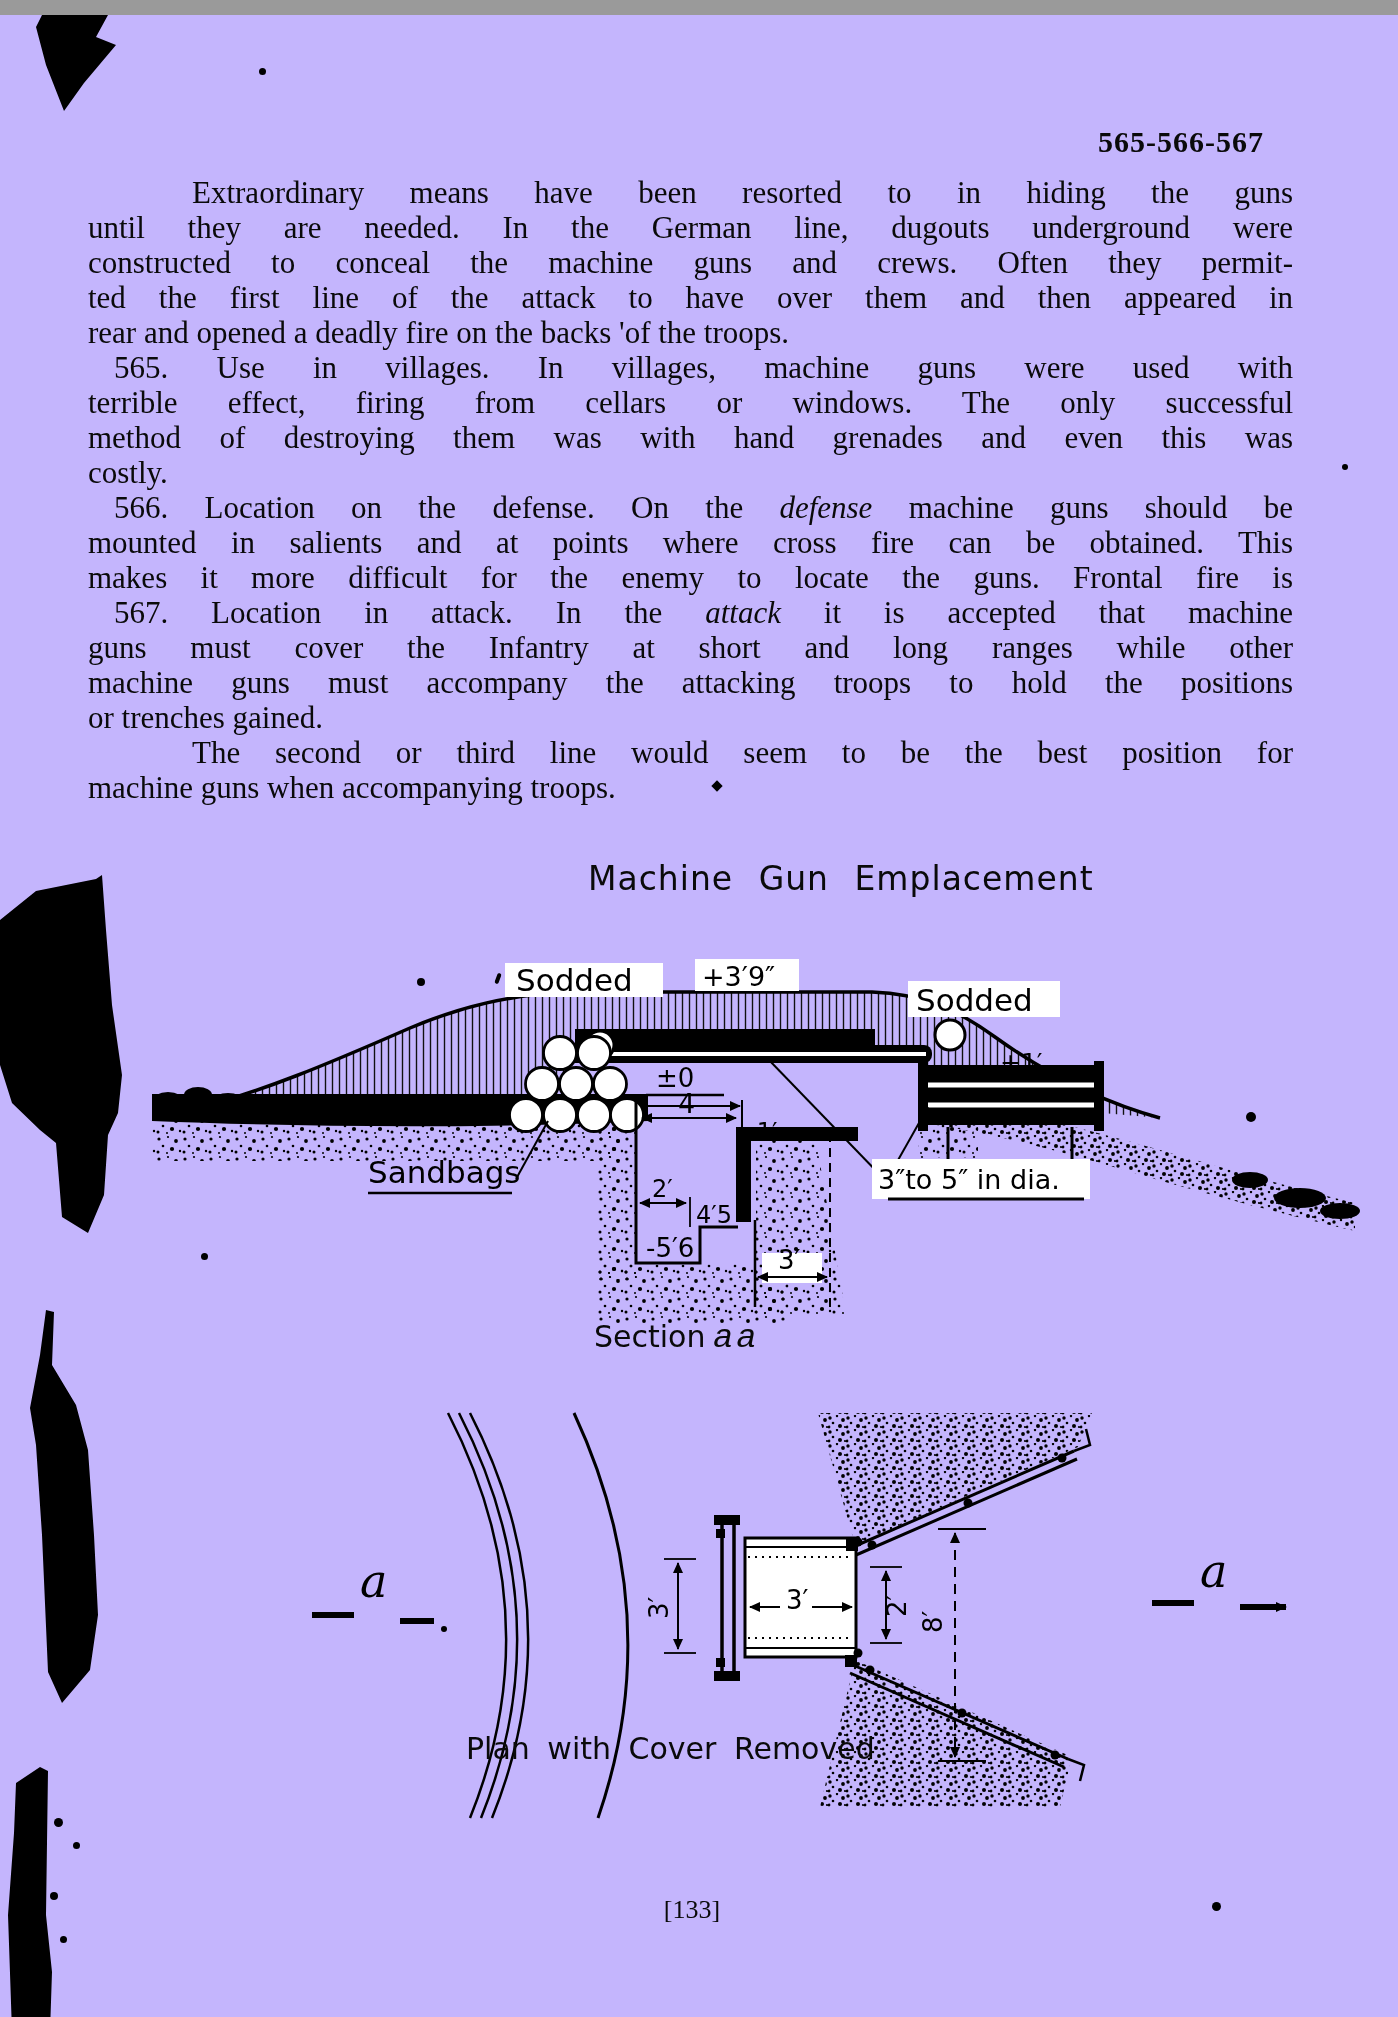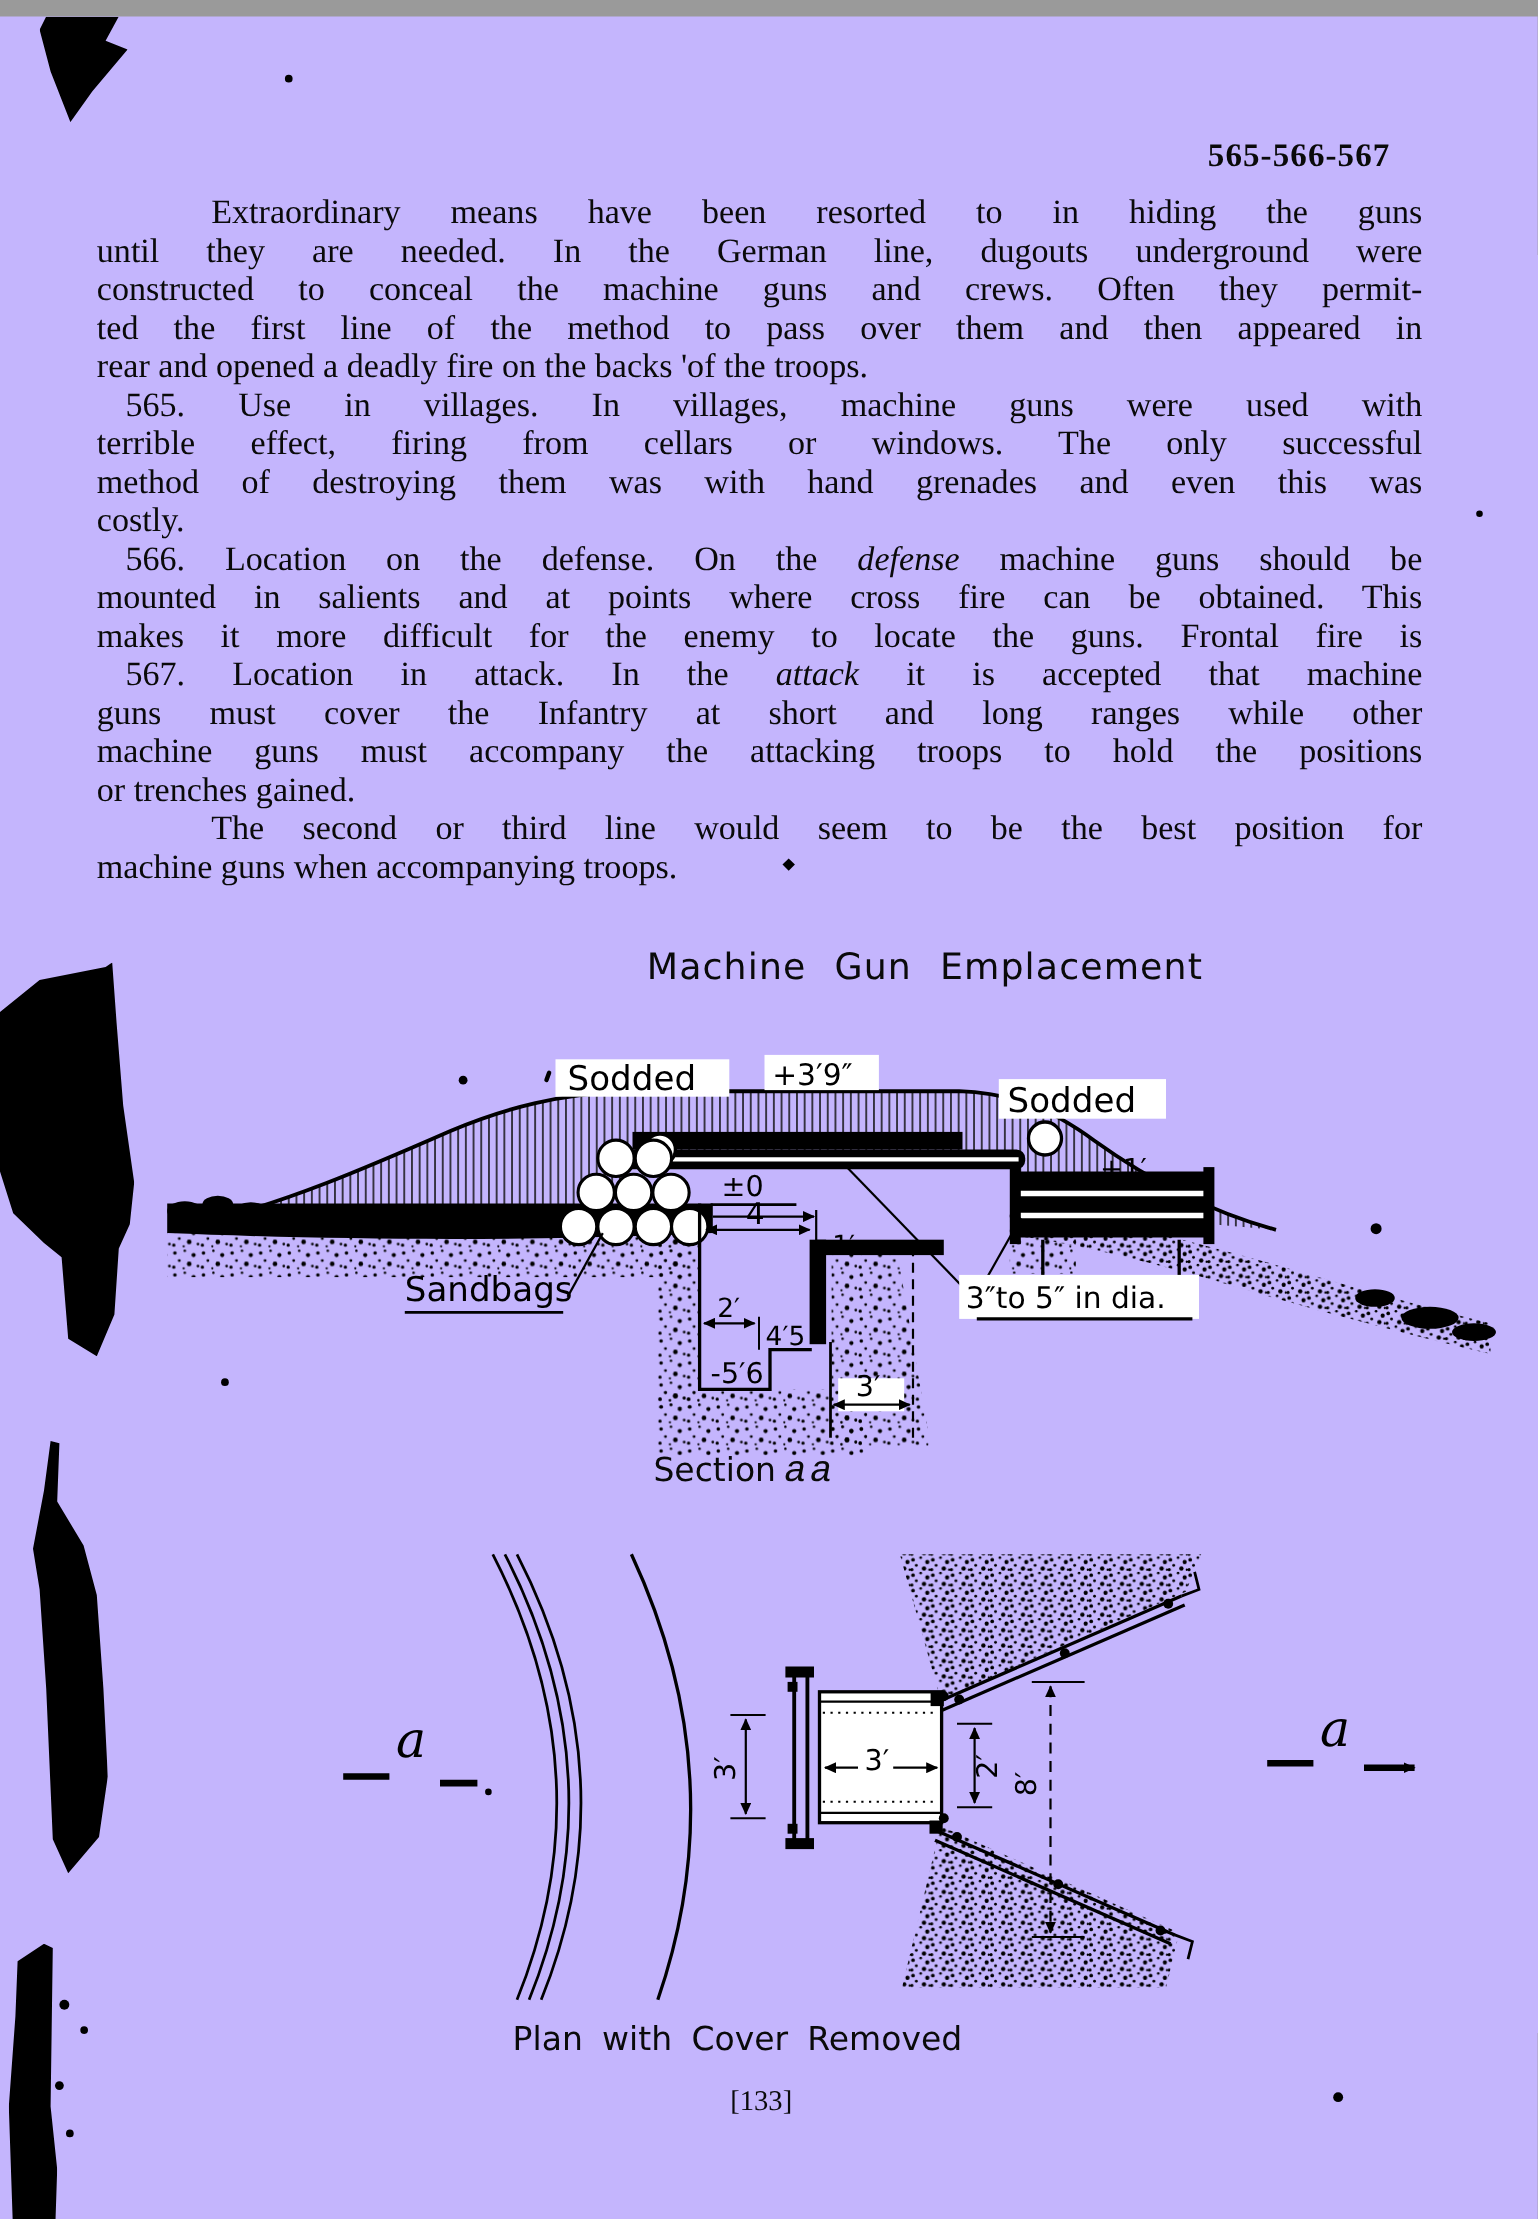--- a/index.html
+++ b/index.html
@@ -12,42 +12,42 @@
   .para .b{font-weight:normal;}
   .para .i{font-style:italic;}
   .indent-wide .tline-first{text-indent:104px;}
   .indent-small .tline-first{text-indent:26px;}
   .pagehead{position:absolute;left:1098px;top:110px;font-weight:bold;font-size:30px;letter-spacing:1px;}
   
   .hand{font-family:"DejaVu Sans",sans-serif;}
   .fig-title{position:absolute;left:588px;top:844px;font-size:33px;word-spacing:14px;letter-spacing:1px;}
   .sec-caption{position:absolute;left:594px;top:1304px;font-size:30px;}
   .sec-caption .ital{font-family:Liberation Mono, monospace;font-style:italic;font-size:34px;letter-spacing:3px;}
-  .plan-caption{position:absolute;left:466px;top:1822px;font-size:30px;word-spacing:8px;}
+  .plan-caption{position:absolute;left:466px;top:1716px;font-size:30px;word-spacing:8px;}
   .pageno{position:absolute;left:592px;top:1880px;width:200px;text-align:center;font-size:26px;}
   svg.fig{position:absolute;}
   #sec-svg{left:130px;top:930px;width:1240px;height:380px;}
   #plan-svg{left:250px;top:1395px;width:1060px;height:410px;}
   
   .art{position:absolute;background:#000;}
   .dot{position:absolute;background:#000;border-radius:50%;}
 </style>
 </head>
 <body>
 
 <div class="page">
 
   <div class="pagehead">565-566-567</div>
 
   <div class="textcol">
       <div class="para indent-wide">
         <div class="tline tline-first"><span>Extraordinary means have been resorted to in hiding the guns</span></div>
         <div class="tline"><span>until they are needed.  In the German line, dugouts underground were</span></div>
         <div class="tline"><span>constructed to conceal the machine guns and crews.  Often they permit-</span></div>
-        <div class="tline"><span>ted the first line of the method to pass over them and then appeared in</span></div>
+        <div class="tline"><span>ted the first line of the attack to have over them and then appeared in</span></div>
         <div class="tline tline-last"><span>rear and opened a deadly fire on the backs 'of the troops.</span></div>
       </div>
       <div class="para indent-small">
         <div class="tline tline-first"><span class="b">565.  Use in villages.</span><span>  In villages, machine guns were used with</span></div>
         <div class="tline"><span>terrible effect, firing from cellars or windows.  The only successful</span></div>
         <div class="tline"><span>method of destroying them was with hand grenades and even this was</span></div>
         <div class="tline tline-last"><span>costly.</span></div>
       </div>
       <div class="para indent-small">
         <div class="tline tline-first"><span class="b">566.  Location on the defense.</span><span>  On the </span><span class="i">defense</span><span> machine guns should be</span></div>

